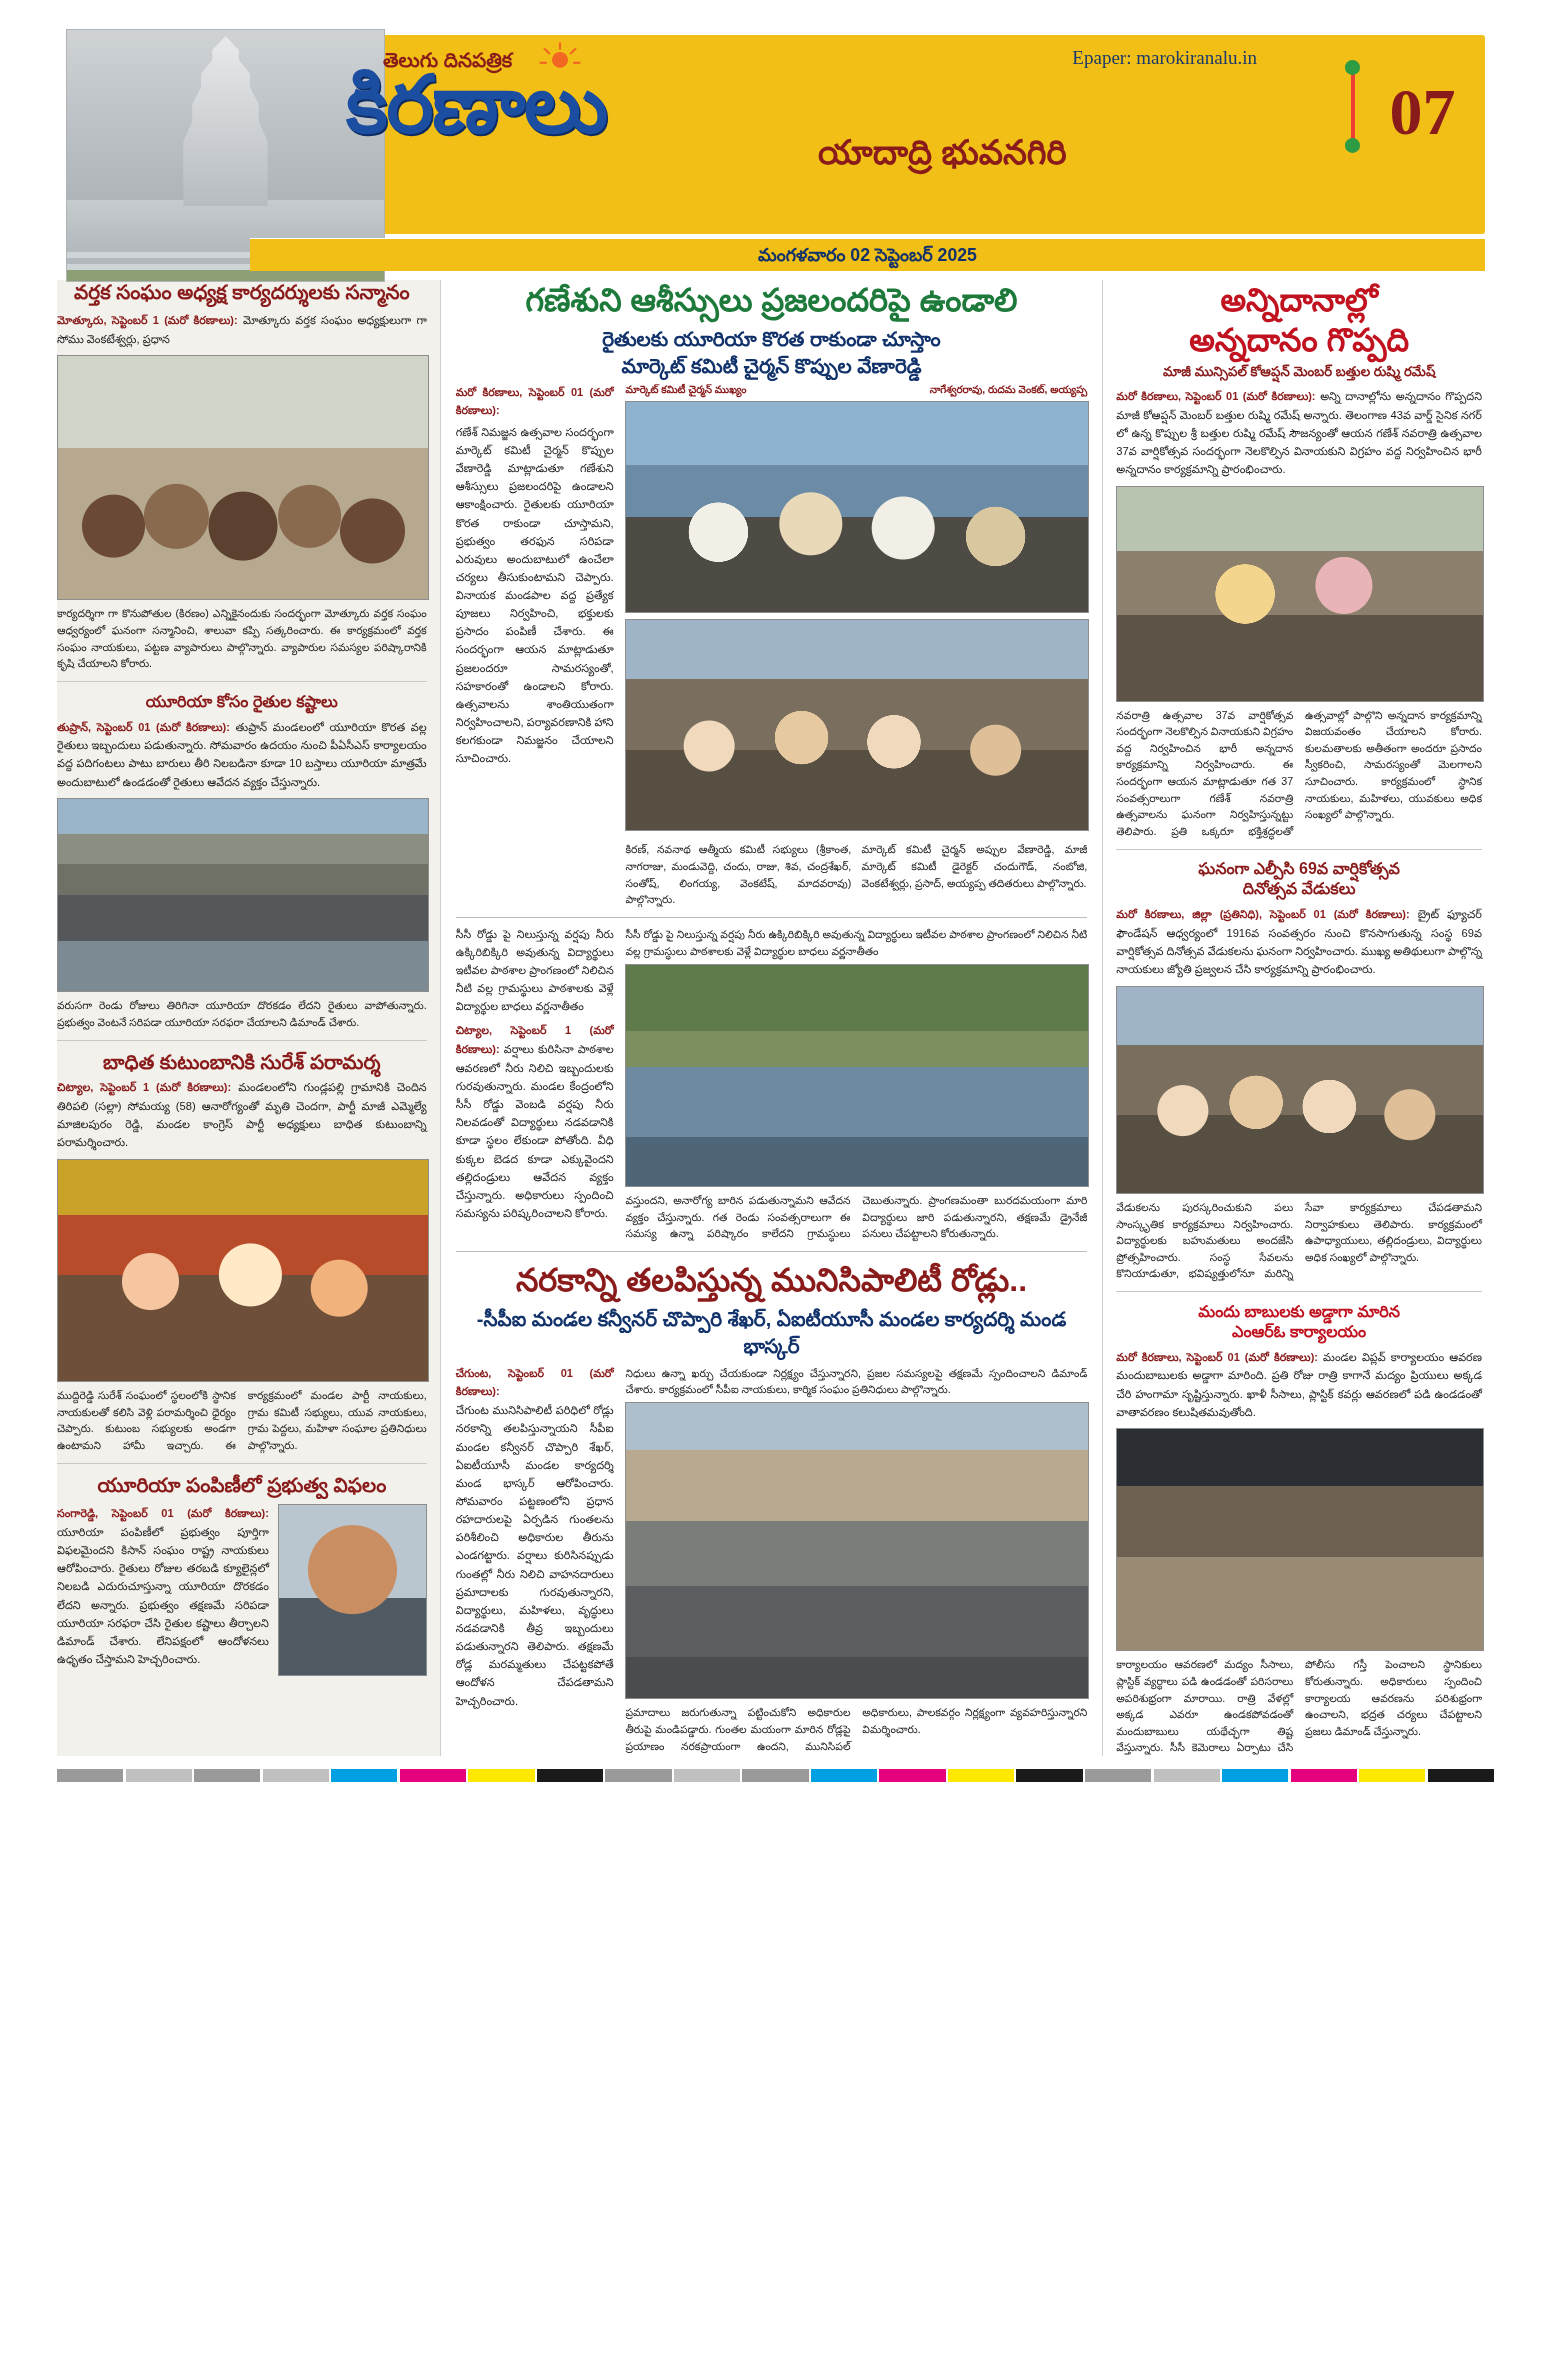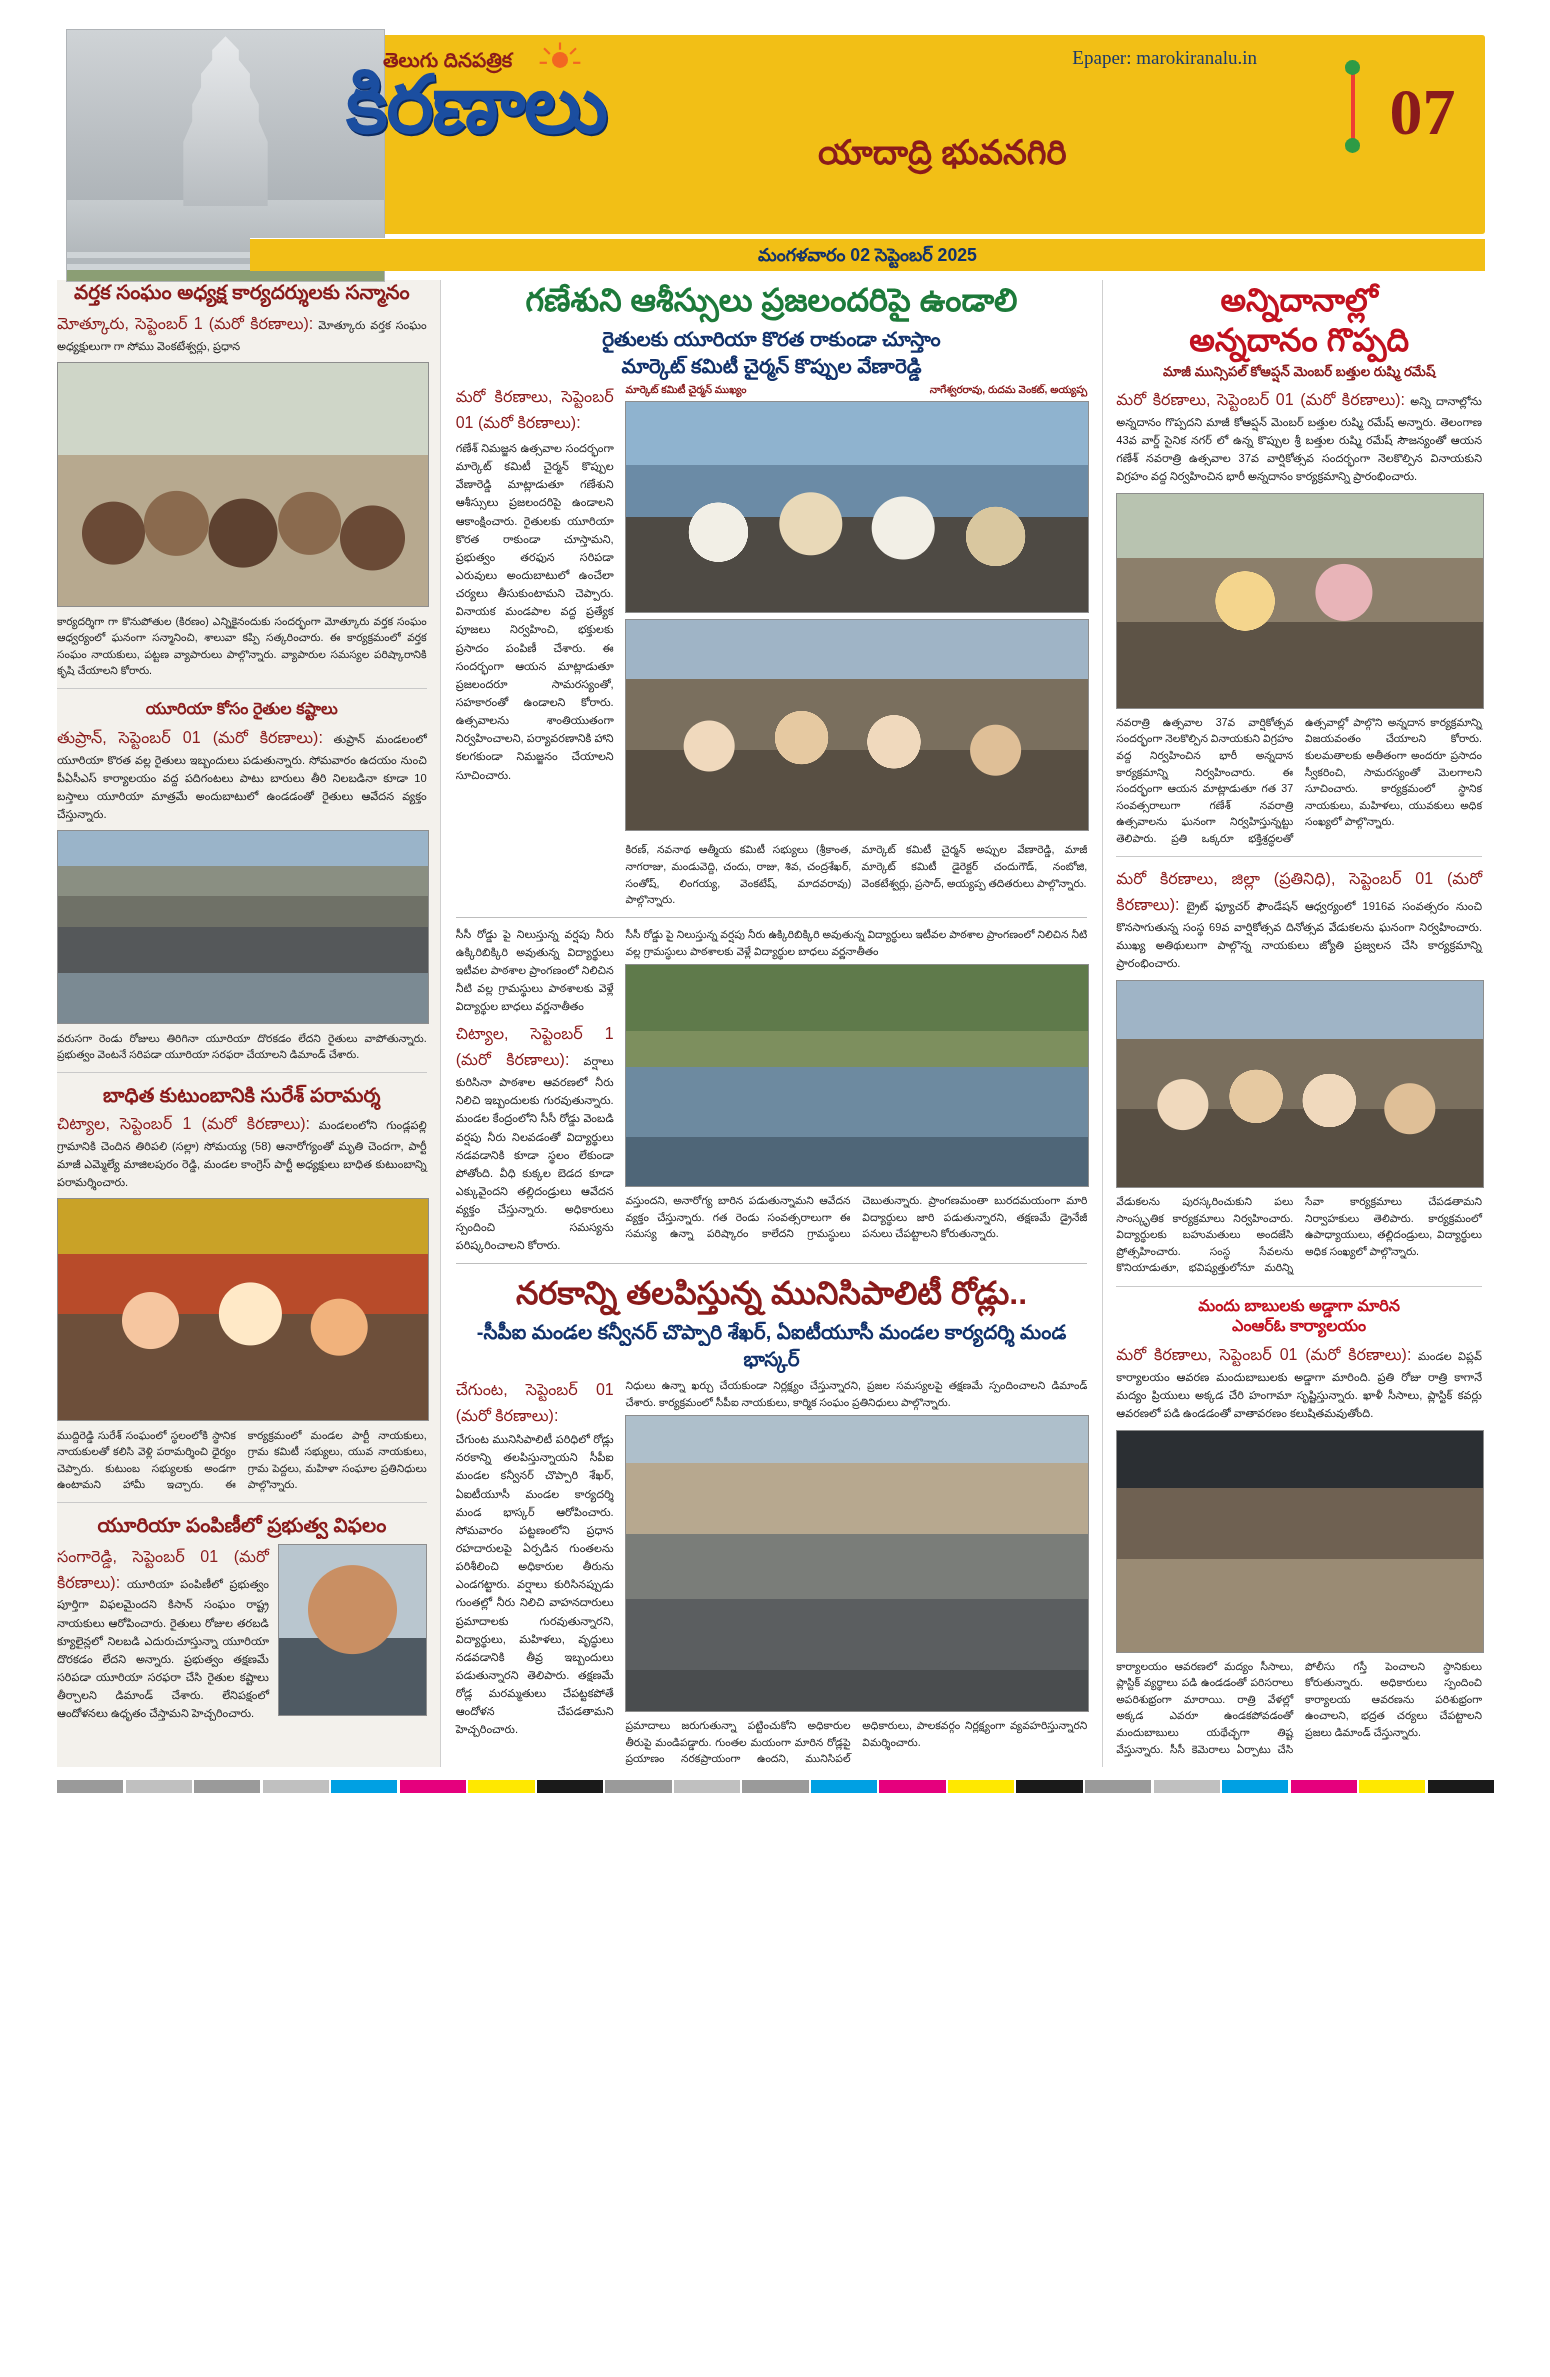--- a/index.html
+++ b/index.html
@@ -42,21 +42,21 @@
   .hl{color:#8a1b1b;font-weight:bold;text-align:center;line-height:1.25;}
   .hl-red{color:#c1121f;}
   .hl-blue{color:#1b4ea0;}
   .hl-green{color:#1d7a3a;}
   .h-28{font-size:20px;}
   .h-32{font-size:16px;}
   .h-38{font-size:27px;}
   .h-44{font-size:32px;}
   .subhead{font-size:20px;color:#12326b;text-align:center;font-weight:bold;line-height:1.35;margin:5.9px 0 4.4px;}
   .byline{font-size:13.3px;color:#8a1b1b;text-align:center;font-weight:bold;margin:4.4px 0;}
-  .dateline{font-size:16px;color:#8a1b1b;font-weight:normal;}
+  .dateline{font-size:11px;color:#8a1b1b;font-weight:bold;}
   .body{font-size:11.2px;line-height:1.62;color:#1a1a1a;text-align:justify;}
   .two{column-count:2;column-gap:11.8px;}
   .cap{font-size:10.7px;line-height:1.55;color:#1a1a1a;text-align:justify;margin-top:5.2px;}
   .rule{height:0.7px;background:#c9c9c9;margin:9.6px 0;}
   .photo{width:100%;border:0.7px solid #8d8d8d;display:block;position:relative;overflow:hidden;}
   hr.thin{border:0;border-top:0.7px solid #bdbdbd;margin:8.8px 0;}
 
   
   .p-crowd{background:
      radial-gradient(circle at 15% 70%,#6a4a36 0 31px,transparent 32px),
@@ -269,20 +269,22 @@
           <span class="dateline">మరో కిరణాలు, సెప్టెంబర్ 01 (మరో కిరణాలు):</span>
           <span>అన్ని దానాల్లోను అన్నదానం గొప్పదని మాజీ కోఆప్షన్ మెంబర్ బత్తుల రుష్మి రమేష్ అన్నారు. తెలంగాణ 43వ వార్డ్ సైనిక నగర్ లో ఉన్న కొప్పుల శ్రీ బత్తుల రుష్మి రమేష్ సౌజన్యంతో ఆయన గణేశ్ నవరాత్రి ఉత్సవాల 37వ వార్షికోత్సవ సందర్భంగా నెలకొల్పిన వినాయకుని విగ్రహం వద్ద నిర్వహించిన భారీ అన్నదానం కార్యక్రమాన్ని ప్రారంభించారు.</span>
         </div>
         <div class="photo p-pooja" style="height:214px;margin-top:7.4px"></div>
         <div class="cap two">నవరాత్రి ఉత్సవాల 37వ వార్షికోత్సవ సందర్భంగా నెలకొల్పిన వినాయకుని విగ్రహం వద్ద నిర్వహించిన భారీ అన్నదాన కార్యక్రమాన్ని నిర్వహించారు. ఈ సందర్భంగా ఆయన మాట్లాడుతూ గత 37 సంవత్సరాలుగా గణేశ్ నవరాత్రి ఉత్సవాలను ఘనంగా నిర్వహిస్తున్నట్టు తెలిపారు. ప్రతి ఒక్కరూ భక్తిశ్రద్ధలతో ఉత్సవాల్లో పాల్గొని అన్నదాన కార్యక్రమాన్ని విజయవంతం చేయాలని కోరారు. కులమతాలకు అతీతంగా అందరూ ప్రసాదం స్వీకరించి, సామరస్యంతో మెలగాలని సూచించారు. కార్యక్రమంలో స్థానిక నాయకులు, మహిళలు, యువకులు అధిక సంఖ్యలో పాల్గొన్నారు.</div>
       </div>
 
       <div class="rule"></div>
 
       <div>
+        <div class="hl h-32" style="white-space:pre-line">ఘనంగా ఎల్పీసి 69వ వార్షికోత్సవ
+దినోత్సవ వేడుకలు</div>
         <div class="body" style="margin-top:5.9px">
           <span class="dateline">మరో కిరణాలు, జిల్లా (ప్రతినిధి), సెప్టెంబర్ 01 (మరో కిరణాలు):</span>
           <span>బ్రైట్ ఫ్యూచర్ ఫౌండేషన్ ఆధ్వర్యంలో 1916వ సంవత్సరం నుంచి కొనసాగుతున్న సంస్థ 69వ వార్షికోత్సవ దినోత్సవ వేడుకలను ఘనంగా నిర్వహించారు. ముఖ్య అతిథులుగా పాల్గొన్న నాయకులు జ్యోతి ప్రజ్వలన చేసి కార్యక్రమాన్ని ప్రారంభించారు.</span>
         </div>
         <div class="photo p-group" style="height:206px;margin-top:7.4px"></div>
         <div class="cap two">వేడుకలను పురస్కరించుకుని పలు సాంస్కృతిక కార్యక్రమాలు నిర్వహించారు. విద్యార్థులకు బహుమతులు అందజేసి ప్రోత్సహించారు. సంస్థ సేవలను కొనియాడుతూ, భవిష్యత్తులోనూ మరిన్ని సేవా కార్యక్రమాలు చేపడతామని నిర్వాహకులు తెలిపారు. కార్యక్రమంలో ఉపాధ్యాయులు, తల్లిదండ్రులు, విద్యార్థులు అధిక సంఖ్యలో పాల్గొన్నారు.</div>
       </div>
 
       <div class="rule"></div>
 

